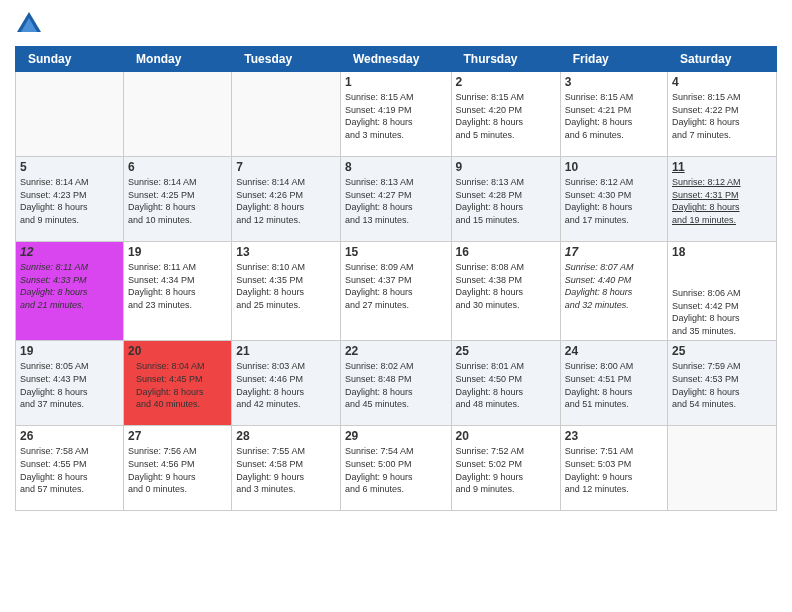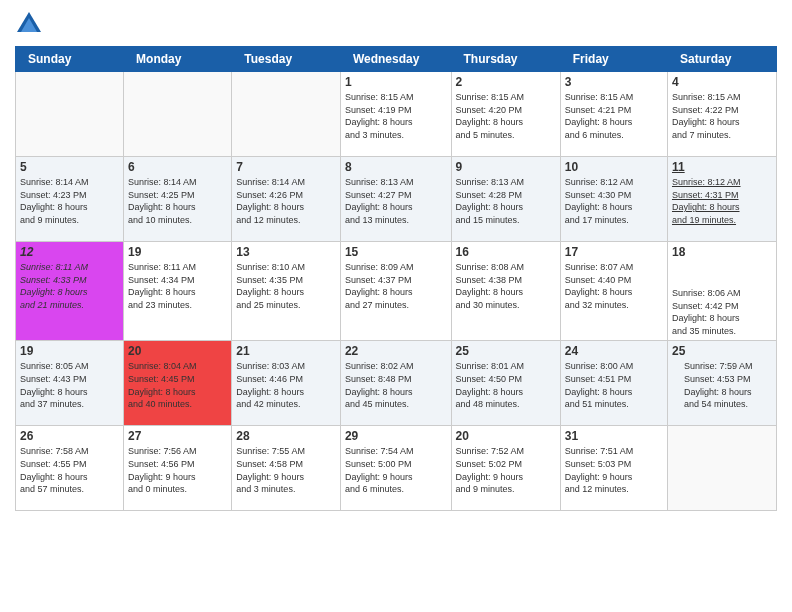--- a/index.html
+++ b/index.html
@@ -247,21 +247,21 @@
 Daylight: 8 hours
 and 27 minutes.</div>
           </td>
           <td style="background: rgb(255, 255, 255);">
             <span class="day-num">16</span>
             <div class="day-info" style="white-space: pre-line;">Sunrise: 8:08 AM
 Sunset: 4:38 PM
 Daylight: 8 hours
 and 30 minutes.</div>
           </td>
-          <td style="background: rgb(255, 255, 255);">
+          <td style="background: rgb(255, 255, 255); font-style: italic;">
             <span class="day-num">17</span>
             <div class="day-info" style="white-space: pre-line;">Sunrise: 8:07 AM
 Sunset: 4:40 PM
 Daylight: 8 hours
 and 32 minutes.</div>
           </td>
           <td style="background: rgb(255, 255, 255);">
             <span class="day-num">18</span>
             <div class="day-info" style="white-space: pre-line; margin-top: 28px;">Sunrise: 8:06 AM
 Sunset: 4:42 PM
@@ -272,21 +272,21 @@
         <tr>
           <td style="background: rgb(240, 244, 248);">
             <span class="day-num">19</span>
             <div class="day-info" style="white-space: pre-line;">Sunrise: 8:05 AM
 Sunset: 4:43 PM
 Daylight: 8 hours
 and 37 minutes.</div>
           </td>
           <td style="background: #ef4444;">
             <span class="day-num">20</span>
-            <div class="day-info" style="white-space: pre-line;">Sunrise: 8:04 AM
+            <div class="day-info" style="white-space: pre-line; margin-left: 8px;">Sunrise: 8:04 AM
 Sunset: 4:45 PM
 Daylight: 8 hours
 and 40 minutes.</div>
           </td>
           <td style="background: rgb(240, 244, 248);">
             <span class="day-num">21</span>
             <div class="day-info" style="white-space: pre-line;">Sunrise: 8:03 AM
 Sunset: 4:46 PM
 Daylight: 8 hours
 and 42 minutes.</div>
@@ -307,21 +307,21 @@
           </td>
           <td style="background: rgb(240, 244, 248);">
             <span class="day-num">24</span>
             <div class="day-info" style="white-space: pre-line;">Sunrise: 8:00 AM
 Sunset: 4:51 PM
 Daylight: 8 hours
 and 51 minutes.</div>
           </td>
           <td style="background: rgb(240, 244, 248);">
             <span class="day-num">25</span>
-            <div class="day-info" style="white-space: pre-line; margin-left: 12px;">Sunrise: 7:59 AM
+            <div class="day-info" style="white-space: pre-line;">Sunrise: 7:59 AM
 Sunset: 4:53 PM
 Daylight: 8 hours
 and 54 minutes.</div>
           </td>
         </tr>
         <tr>
           <td style="background: rgb(255, 255, 255);">
             <span class="day-num">26</span>
             <div class="day-info" style="white-space: pre-line;">Sunrise: 7:58 AM
 Sunset: 4:55 PM
@@ -350,21 +350,21 @@
 and 6 minutes.</div>
           </td>
           <td style="background: rgb(255, 255, 255);">
             <span class="day-num">20</span>
             <div class="day-info" style="white-space: pre-line;">Sunrise: 7:52 AM
 Sunset: 5:02 PM
 Daylight: 9 hours
 and 9 minutes.</div>
           </td>
           <td style="background: rgb(255, 255, 255);">
-            <span class="day-num">31</span>
+            <span class="day-num">23</span>
             <div class="day-info" style="white-space: pre-line;">Sunrise: 7:51 AM
 Sunset: 5:03 PM
 Daylight: 9 hours
 and 12 minutes.</div>
           </td>
           <td class="empty-cell" style="background: rgb(250, 250, 250);"></td>
         </tr>
       </tbody>
   </table>
 </div>

